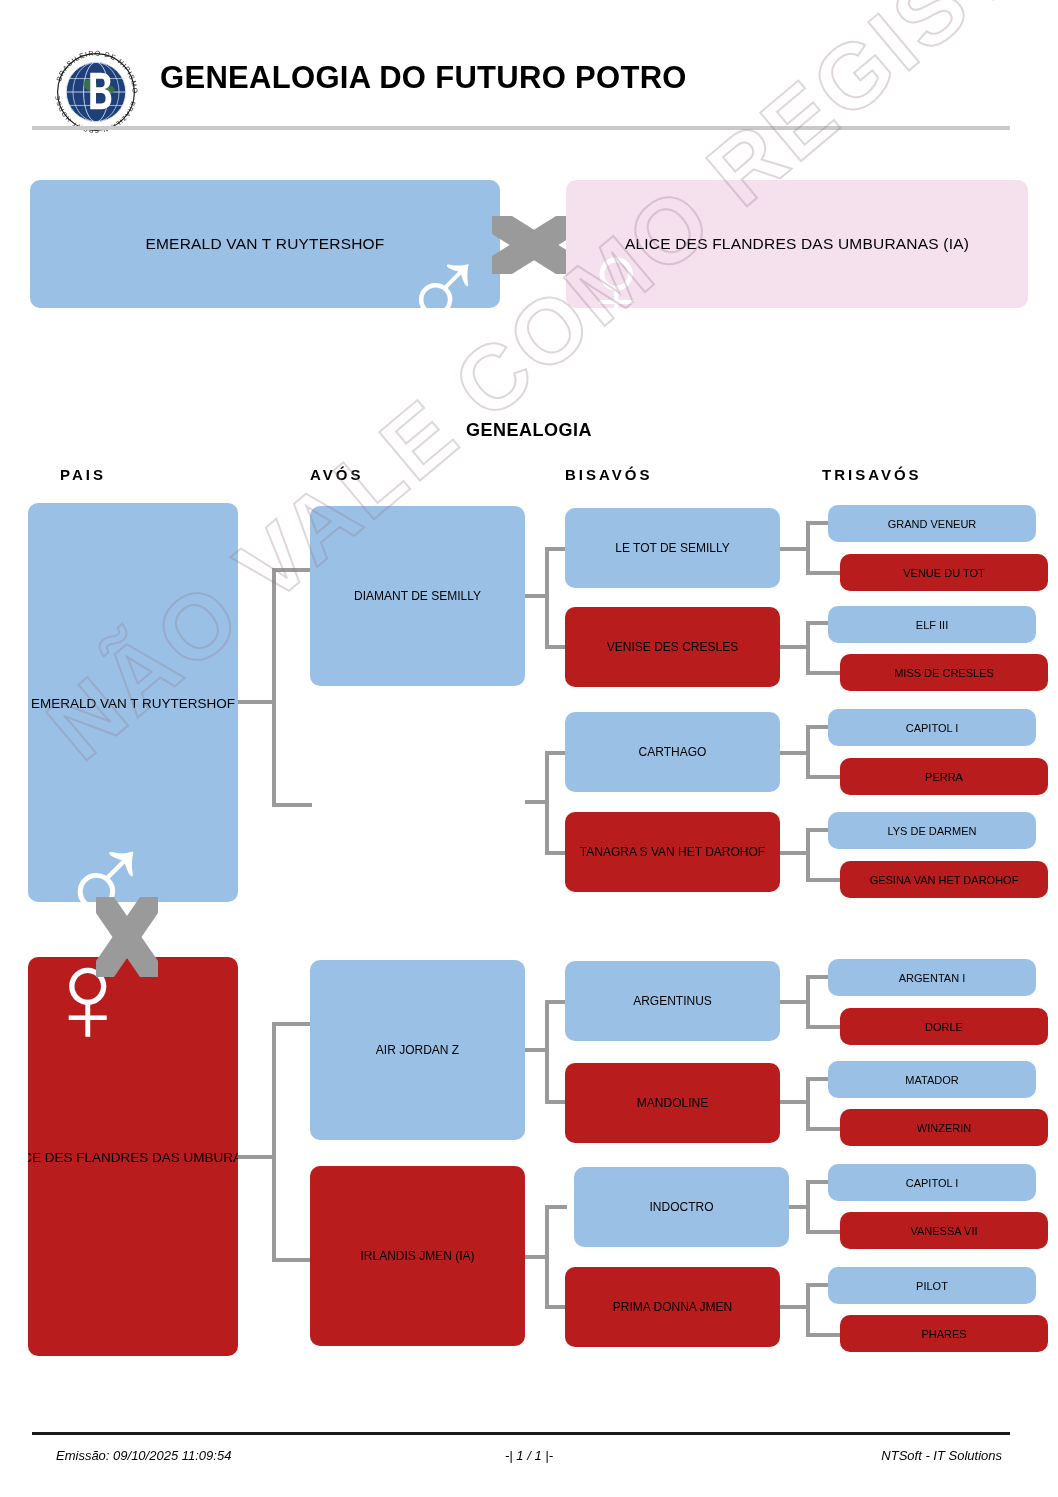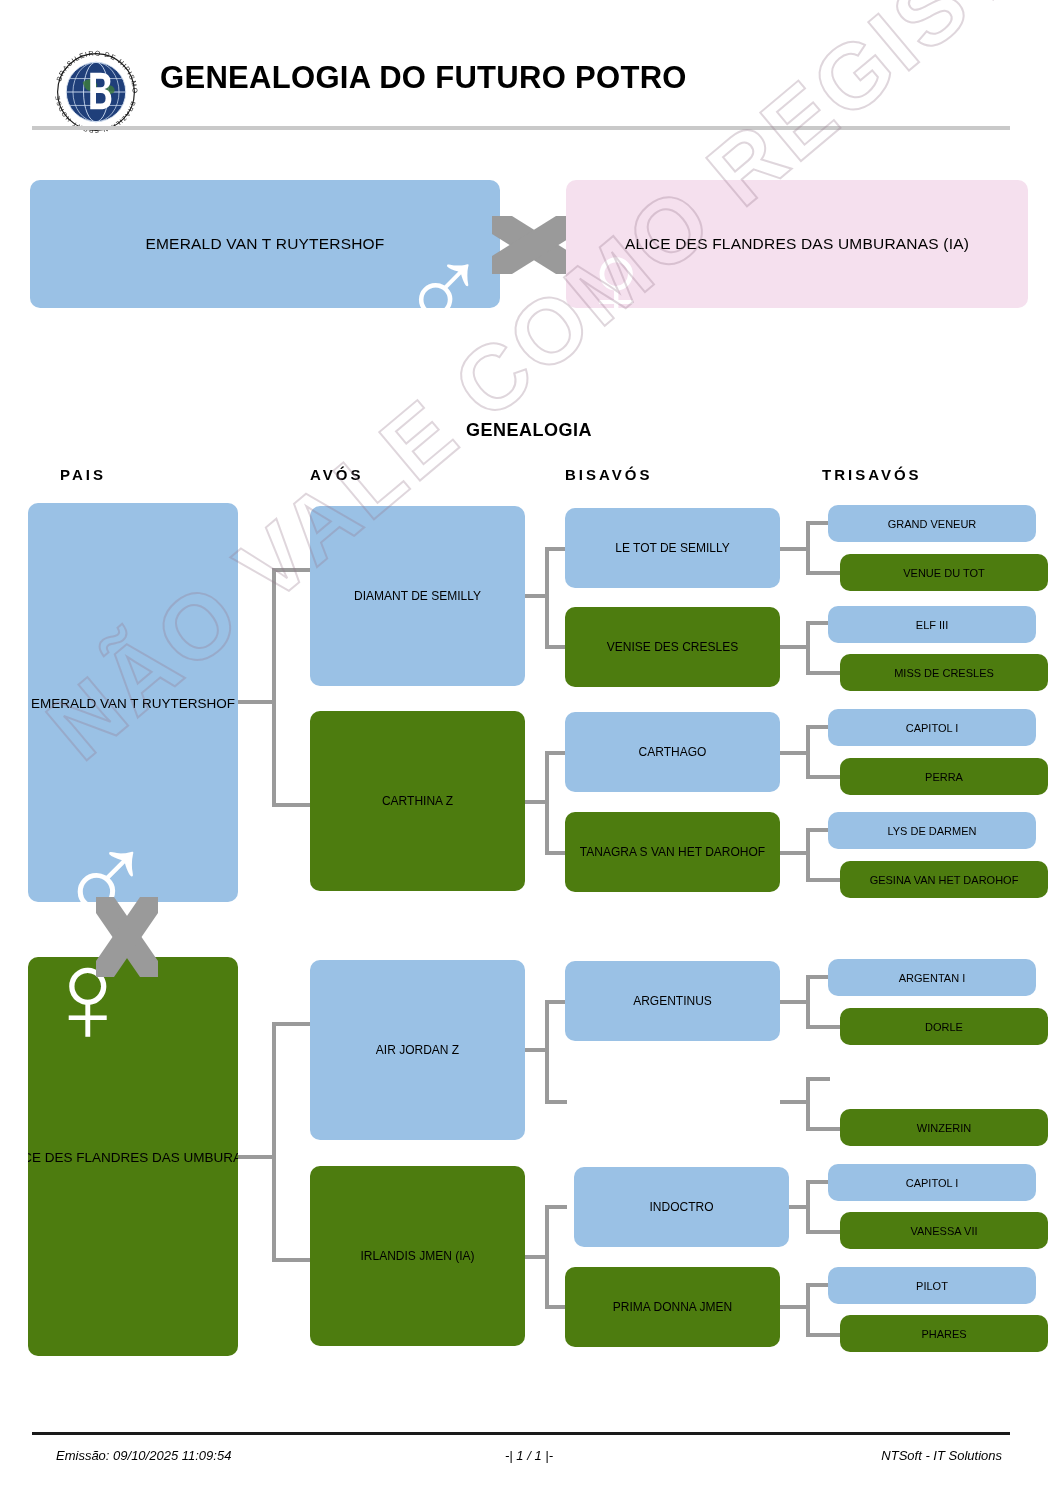--- a/index.html
+++ b/index.html
@@ -118,21 +118,21 @@
     z-index:2;
   }
   .node .n-label {
     position:absolute; left:0; right:0; top:50%;
     transform:translateY(-50%);
     text-align:center;
     z-index:3;
     white-space:nowrap;
   }
   .male   { background:#9AC1E5; }
-  .female { background:#4d7c0f;text-decoration:underline; }
+  .female { background:#b91c1c;text-decoration:underline; }
 
   
   .g1 { width:210px; }
   .g1 .n-label { font-size:13.5px; }
   .g2 { left:310px; width:215px; height:180px; }
   .g2 .n-label { font-size:12px; }
   .g3 { left:565px; width:215px; height:80px; }
   .g3 .n-label { font-size:12px; }
   .g4 { width:208px; height:37px; }
   .g4 .n-label { font-size:11px; }
@@ -244,23 +244,20 @@
 
   <div class="conn h3" style="left:238px; top:700px; width:38px;"></div>
   <div class="conn v3" style="left:272px; top:568px; height:168px;"></div>
   <div class="conn h3" style="left:272px; top:568px; width:40px;"></div>
   <div class="conn h3" style="left:272px; top:803px; width:40px;"></div>
   <div class="conn v3" style="left:272px; top:700px; height:105px;"></div>
 
   <div class="node g2 male" style="top:506px;">
     <span class="n-label">DIAMANT DE SEMILLY</span>
   </div>
-  <div class="node g2 female" style="top:711px;">
-    <span class="n-label">CARTHINA Z</span>
-  </div>
 
   <div class="conn h3" style="left:525px; top:594px; width:22px;"></div>
   <div class="conn v3" style="left:545px; top:547px; height:101px;"></div>
   <div class="conn h3" style="left:545px; top:547px; width:22px;"></div>
   <div class="conn h3" style="left:545px; top:645px; width:22px;"></div>
 
   <div class="node g3 male" style="top:508px;">
     <span class="n-label">LE TOT DE SEMILLY</span>
   </div>
   <div class="node g3 female" style="top:607px;">
@@ -349,20 +346,23 @@
   </div>
 
   <div class="conn h3" style="left:525px; top:1048px; width:22px;"></div>
   <div class="conn v3" style="left:545px; top:1000px; height:102px;"></div>
   <div class="conn h3" style="left:545px; top:1000px; width:22px;"></div>
   <div class="conn h3" style="left:545px; top:1100px; width:22px;"></div>
 
   <div class="node g3 male" style="top:961px;">
     <span class="n-label">ARGENTINUS</span>
   </div>
+  <div class="node g3 female" style="top:1063px;">
+    <span class="n-label">MANDOLINE</span>
+  </div>
 
   <div class="conn h3" style="left:525px; top:1255px; width:22px;"></div>
   <div class="conn v3" style="left:545px; top:1205px; height:102px;"></div>
   <div class="conn h3" style="left:545px; top:1205px; width:22px;"></div>
   <div class="conn h3" style="left:545px; top:1305px; width:22px;"></div>
 
   <div class="node g3 male" style="top:1167px;margin-left:9px;">
     <span class="n-label">INDOCTRO</span>
   </div>
   <div class="node g3 female" style="top:1267px;">
@@ -377,20 +377,23 @@
     <span class="n-label">ARGENTAN I</span>
   </div>
   <div class="node g4 female" style="top:1008px;">
     <span class="n-label">DORLE</span>
   </div>
 
   <div class="conn h3" style="left:780px; top:1100px; width:28px;"></div>
   <div class="conn v3" style="left:806px; top:1077px; height:54px;"></div>
   <div class="conn h3" style="left:806px; top:1077px; width:24px;"></div>
   <div class="conn h3" style="left:806px; top:1127px; width:36px;"></div>
+  <div class="node g4 male" style="top:1061px;">
+    <span class="n-label">MATADOR</span>
+  </div>
   <div class="node g4 female" style="top:1109px;">
     <span class="n-label">WINZERIN</span>
   </div>
 
   <div class="conn h3" style="left:780px; top:1205px; width:28px;"></div>
   <div class="conn v3" style="left:806px; top:1180px; height:54px;"></div>
   <div class="conn h3" style="left:806px; top:1180px; width:24px;"></div>
   <div class="conn h3" style="left:806px; top:1230px; width:36px;"></div>
   <div class="node g4 male" style="top:1164px;">
     <span class="n-label">CAPITOL I</span>

